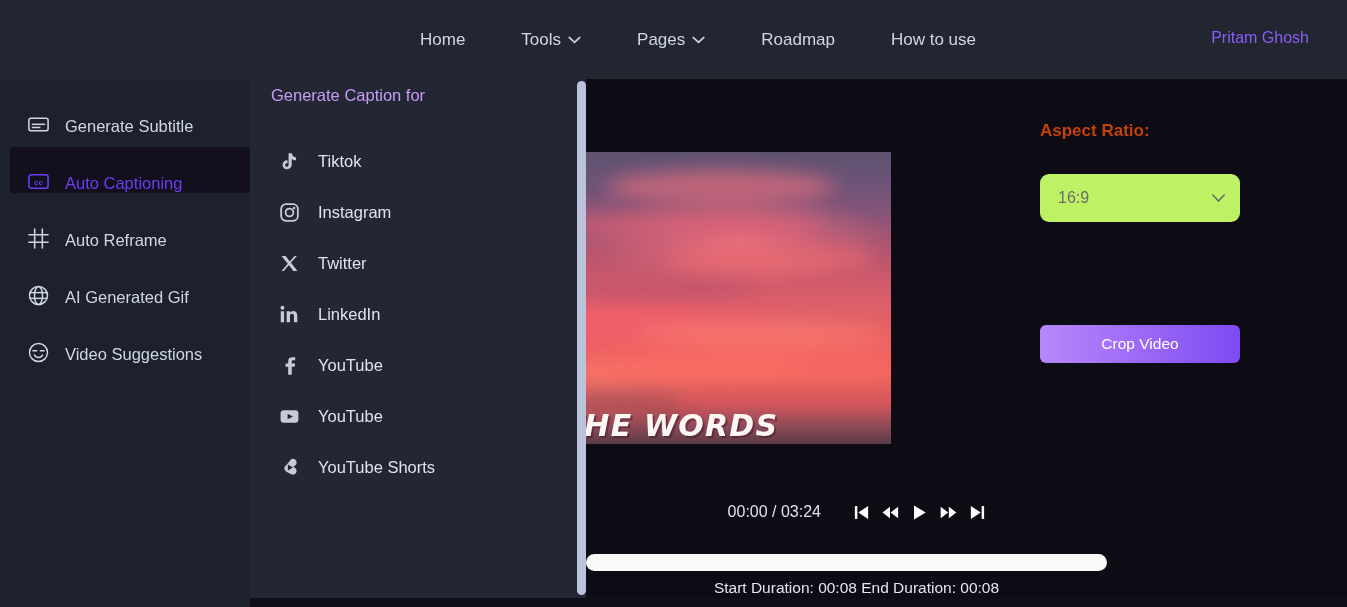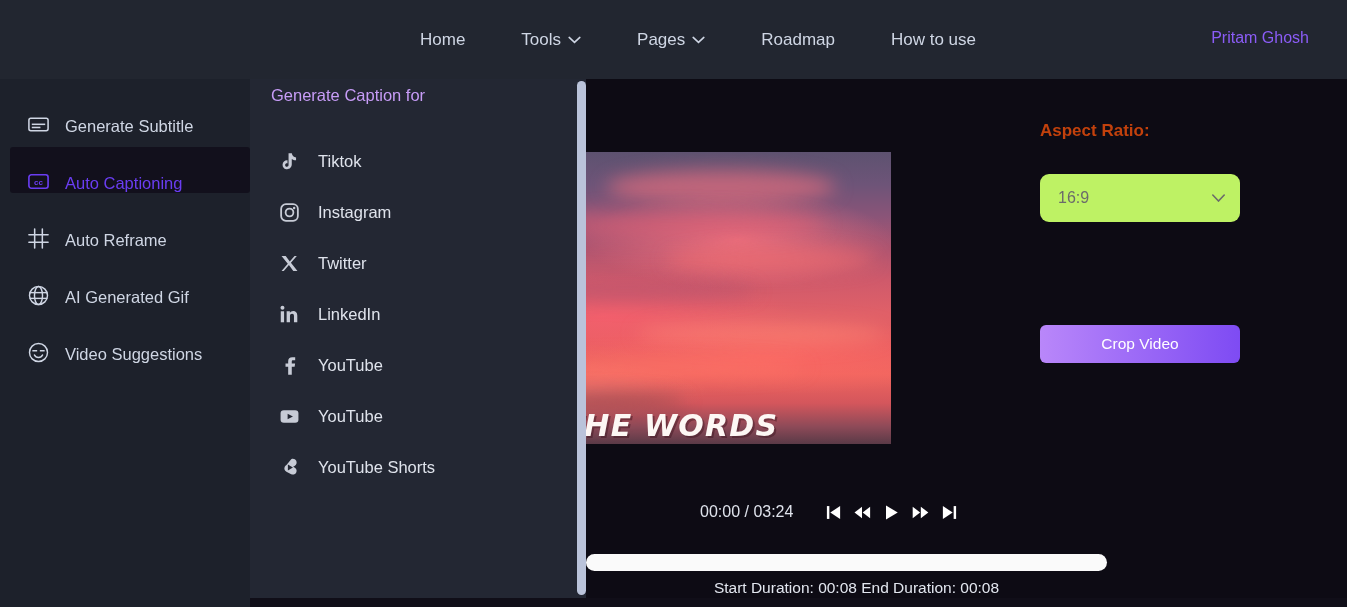--- a/index.html
+++ b/index.html
@@ -109,21 +109,21 @@
     font-family: "DejaVu Sans", sans-serif;
     font-style: italic; font-weight: bold;
     font-size: 30px; letter-spacing: 1.2px;
     color: #fdf7f4; text-shadow: 2px 2px 0 rgba(60,20,30,.45);
     white-space: nowrap;
   }
   .vid-line.l1 { top: 256px; }
 
   .player-row {
     position: absolute; left: 0; top: 417px; width: 400px; height: 32px;
-    display: flex; align-items: center; gap: 32px; padding-left: 114px;
+    display: flex; align-items: center; gap: 32px; padding-left: 114px; justify-content: flex-end;
   }
   .time-text { font-size: 16px; color: #dfe3ec; white-space: nowrap; }
   .ctrls { display: flex; align-items: center; gap: 12px; }
   .ctrl-btn { width: 17px; height: 17px; display: block; cursor: pointer; fill: #fff; }
 
   .seek-track {
     position: absolute; left: 0px; top: 475px; width: 521px; height: 17px;
     background: #fafafa; border-radius: 9px; cursor: pointer;
   }
   .dur-text {

